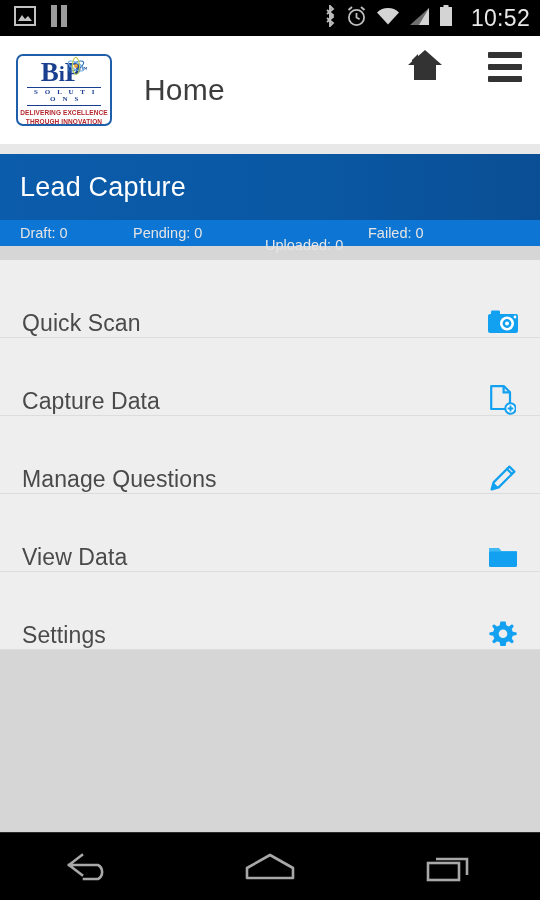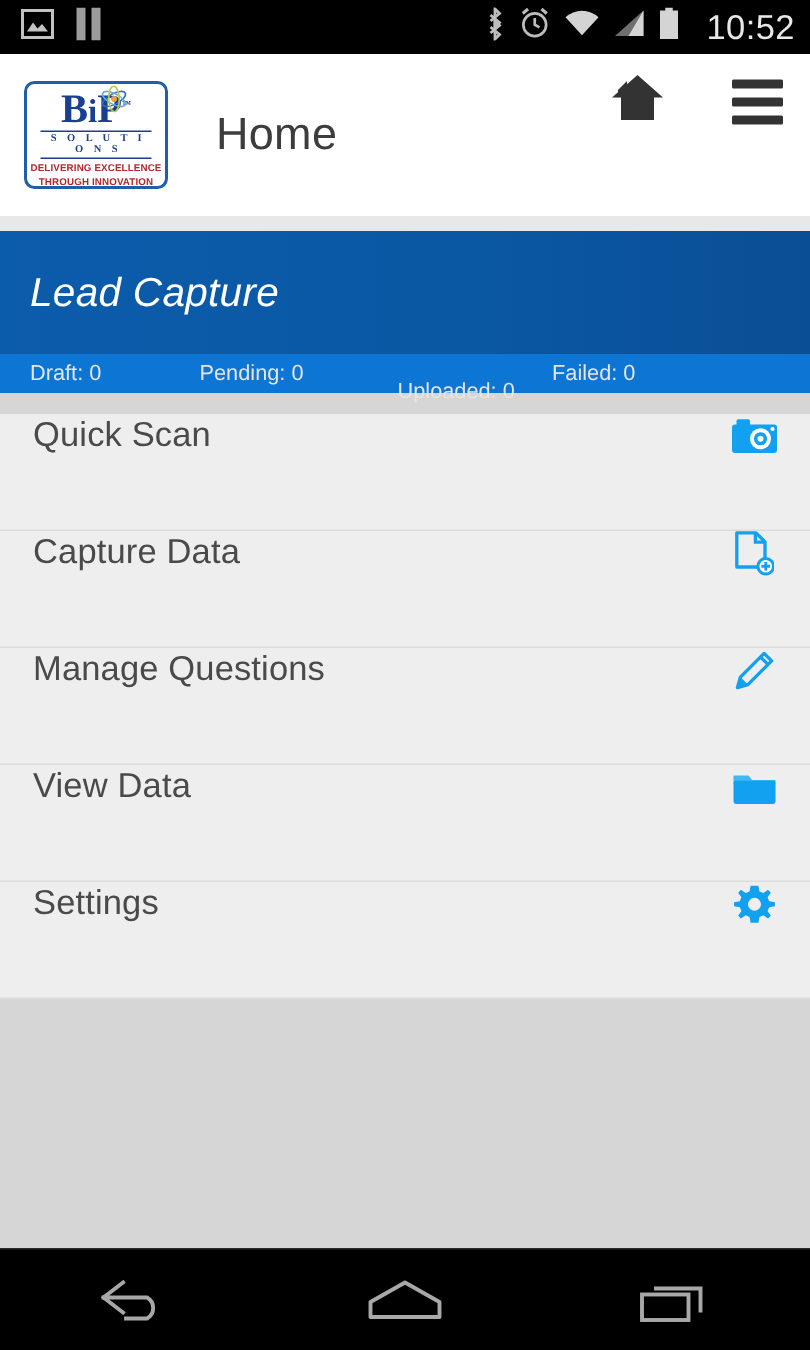--- a/index.html
+++ b/index.html
@@ -62,40 +62,40 @@
     align-self:flex-start; margin-top:12px;
   }
   .icon-btn { cursor:pointer; display:block; }
   .hamburger { width:34px; display:flex; flex-direction:column; gap:6px; cursor:pointer; }
   .hamburger span { display:block; height:6px; background:#333; border-radius:1px; }
 
   .appbar-sep { height:10px; background:#e8e8e8; }
 
   
   .banner {
-    height:82px; background:linear-gradient(to right,#0b5cab 0%,#0a58a4 55%,#0a4f95 100%);
-    display:flex; align-items:center; padding-left:20px;font-style:italic;
+    height:66px; background:linear-gradient(to right,#0b5cab 0%,#0a58a4 55%,#0a4f95 100%);
+    display:flex; align-items:center; padding-left:20px;
   }
   .banner-title { color:#fff; font-size:27px; font-weight:400; letter-spacing:0.2px; }
   .stats {
     height:26px; background:#0d75d4; display:flex; align-items:center;
     color:#e5e5e5; font-size:14.5px;
   }
   .stat { position:absolute; }
   .stats { position:relative; }
   .stat-0 { left:20px; }
   .stat-1 { left:133px; }
   .stat-2 { left:265px;margin-top:24px; }
   .stat-3 { left:368px; }
 
   
   .list-gap { height:14px; background:#d6d6d6; }
   .list { background:#eeeeee; }
   .row {
-    height:78px; display:flex; align-items:flex-start;
+    height:78px; display:flex; align-items:flex-end;
     padding:0 22px 0 22px; border-bottom:1px solid #dcdcdc;
     background:#eeeeee; cursor:pointer;
   }
   .row:last-child { border-bottom:1px solid #dcdcdc; }
   .row-label { font-size:23px; color:#4a4a4a; font-weight:400; letter-spacing:0.1px; }
   .row-icon { margin-left:auto; width:30px; height:30px; display:flex;
               align-items:center; justify-content:center; }
 
   .filler { background:#d6d6d6; flex:1; }
 

